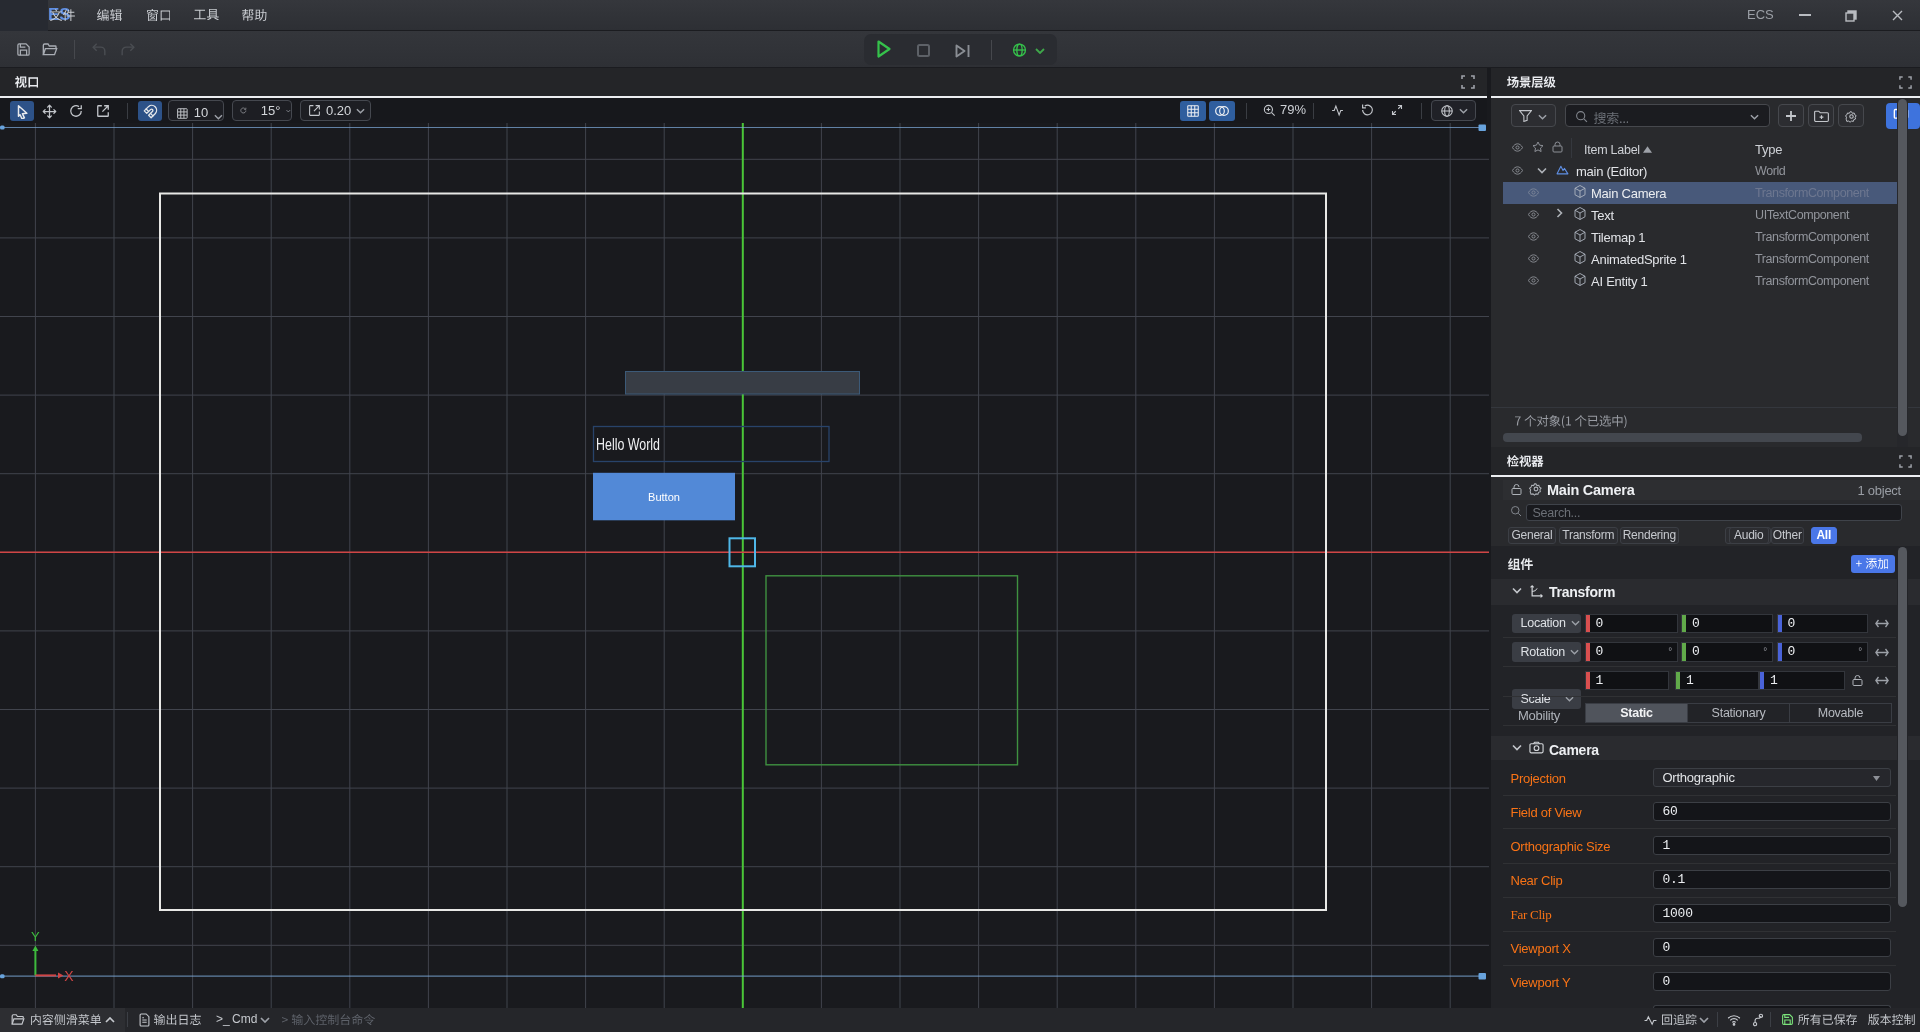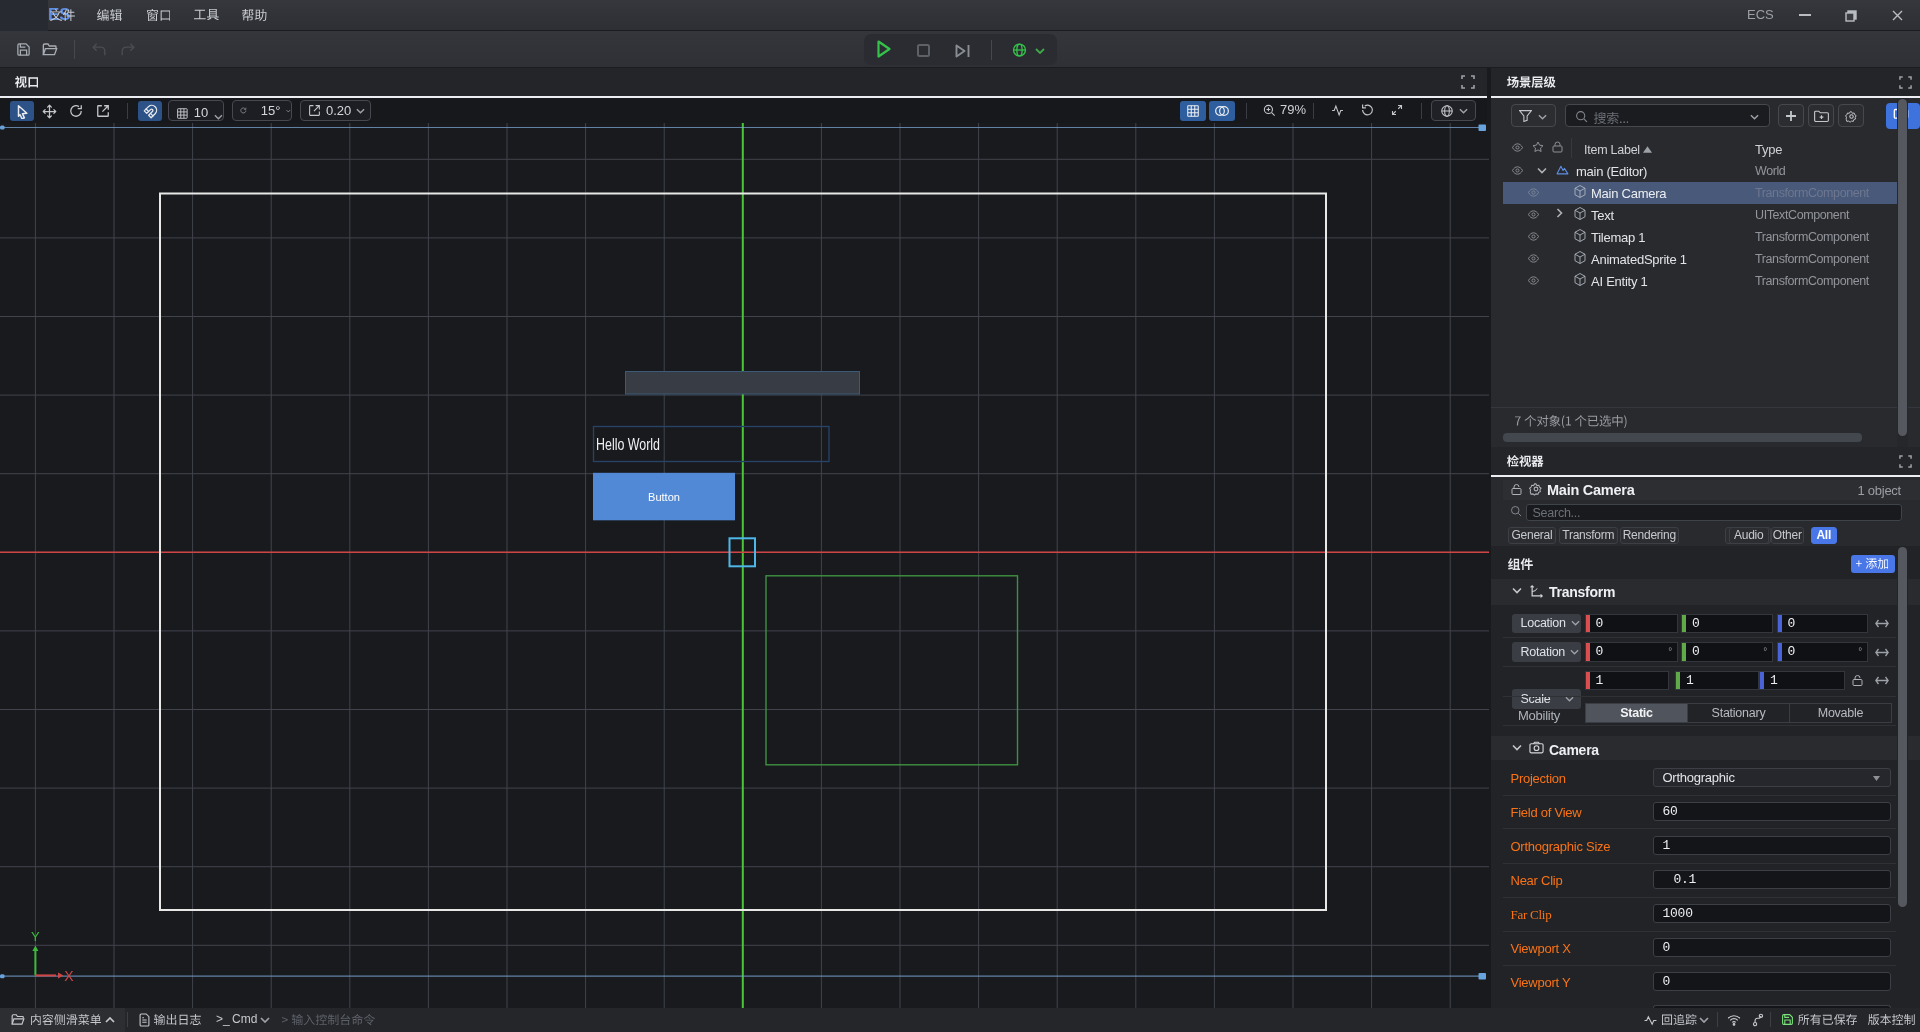--- a/index.html
+++ b/index.html
@@ -653,21 +653,21 @@
         <span style="margin-left:9px;">60</span>
       </div>
     <div class="hsep" style="top:760px;"></div>
     <span class="plabel" style="top:771px;">Orthographic Size</span>
     <div class="pfield mono" style="top:767.5px;">
         <span style="margin-left:9px;">1</span>
       </div>
     <div class="hsep" style="top:794.5px;"></div>
     <span class="plabel" style="top:805px;">Near Clip</span>
     <div class="pfield mono" style="top:802px;">
-        <span style="margin-left:20px;text-align:right;">0.1</span>
+        <span style="margin-left:9px;text-align:right;">0.1</span>
       </div>
     <div class="hsep" style="top:828.5px;"></div>
     <span class="plabel" style="top:839px;font-family:Liberation Serif, serif;">Far Clip</span>
     <div class="pfield mono" style="top:836px;">
         <span style="margin-left:9px;">1000</span>
       </div>
     <div class="hsep" style="top:862.5px;"></div>
     <span class="plabel" style="top:873px;">Viewport X</span>
     <div class="pfield mono" style="top:870px;">
         <span style="margin-left:9px;">0</span>

